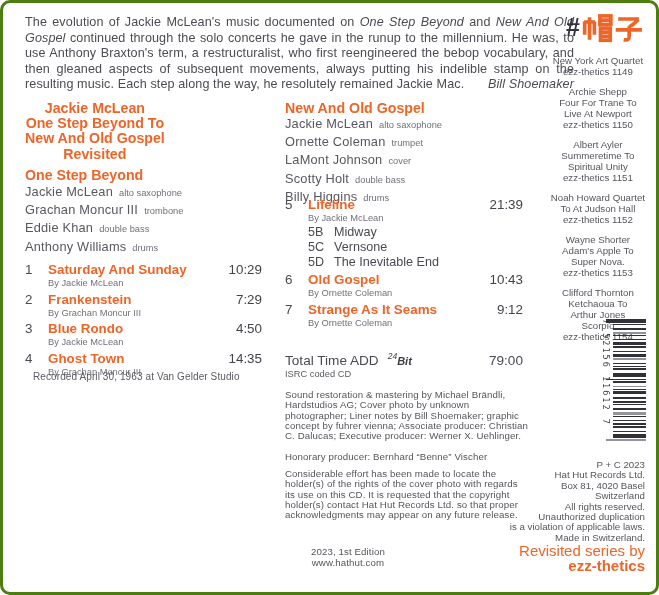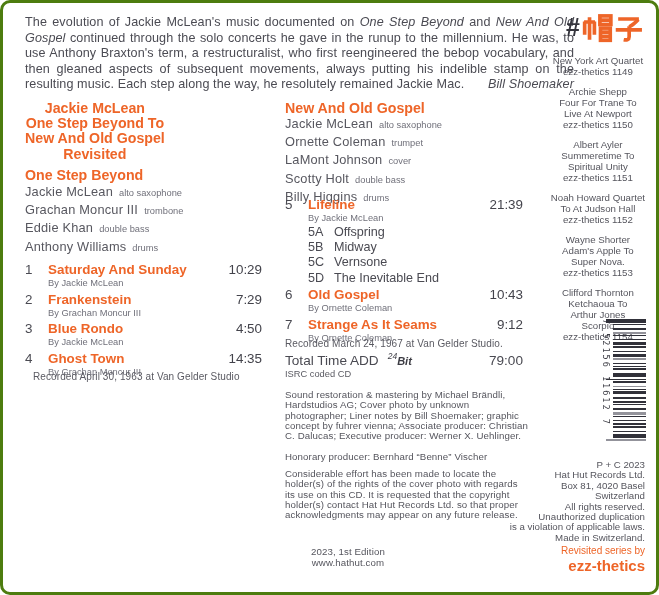--- a/index.html
+++ b/index.html
@@ -62,21 +62,21 @@
   #edition  { left:282px; top:544px; line-height:10.6px;margin-left:26px; }
 
   
   #logo { top:9px; right:11px; display:flex; align-items:center; }
   .hash { font-size:25px; font-weight:bold; color:#35353d; margin-right:1px; }
   .kanji-svg { display:block; }
   #releases { top:52px; right:11px; text-align:right; }
   .release { font-size:9.7px; line-height:11px; color:#55555d; margin-bottom:9px; }
   #address { top:457px; right:11px; text-align:right; font-size:9.7px; line-height:10.4px; color:#55555d; }
   #series { top:541px; right:11px; text-align:right; }
-  .series-1 { font-size:10px; line-height:14px; color:var(--accent); }
+  .series-1 { font-size:15px; line-height:14px; color:var(--accent); }
   .series-2 { font-size:15px; line-height:15px; font-weight:bold; color:var(--accent); }
 
   
   #barcode { top:316px; right:10px; width:48px; height:138px; display:flex; justify-content:flex-end; }
   .bdigits { writing-mode:vertical-rl; font-family:"DejaVu Sans Mono",monospace;
              font-size:8.5px; letter-spacing:2px; color:#3b3b43; margin-right:2px; }
   .bbars { width:33px; display:flex; flex-direction:column; }
   .bstripe { background:#31313a; width:100%; }
   .bstripe.light { background:#93939b; }
   .bstripe.guard { margin-left:-7px; width:40px; }
@@ -143,24 +143,20 @@
     <div class="p-row"><span class="p-name">Scotty Holt</span><span class="p-inst">double bass</span></div>
     <div class="p-row"><span class="p-name">Billy Higgins</span><span class="p-inst">drums</span></div>
   </div>
 
   <div class="abs" id="nog-tracks">
     <div class="track">
       <span class="t-num">5</span>
       <span class="t-title">Lifeline</span>
       <span class="t-time">21:39</span>
       <span class="t-by">By Jackie McLean</span>
-      <div class="subtrack">
-          <span class="st-num">5A</span>
-          <span>Offspring</span>
-        </div>
       <div class="subtrack">
           <span class="st-num">5B</span>
           <span>Midway</span>
         </div>
       <div class="subtrack">
           <span class="st-num">5C</span>
           <span>Vernsone</span>
         </div>
       <div class="subtrack">
           <span class="st-num">5D</span>
@@ -174,21 +170,20 @@
       <span class="t-by">By Ornette Coleman</span>
     </div>
     <div class="track">
       <span class="t-num">7</span>
       <span class="t-title">Strange As It Seams</span>
       <span class="t-time">9:12</span>
       <span class="t-by">By Ornette Coleman</span>
     </div>
   </div>
 
-  <div class="abs recorded" id="nog-recorded">Recorded March 24, 1967 at Van Gelder Studio.</div>
 
   <div class="abs" id="total-time">
     <span>Total Time ADD</span>
     <span class="bit-logo"><sup>24</sup><b>Bit</b></span>
     <span class="tt-time">79:00</span>
   </div>
   <div class="abs" id="isrc">ISRC coded CD</div>
 
   <p class="abs small-para" id="credits">Sound restoration &amp; mastering by Michael Brändli, Hardstudios AG; Cover photo by unknown photographer; Liner notes by Bill Shoemaker; graphic concept by fuhrer vienna; Associate producer: Christian C. Dalucas; Executive producer: Werner X. Uehlinger.</p>
   <p class="abs small-para" id="honorary">Honorary producer: Bernhard “Benne” Vischer</p>

